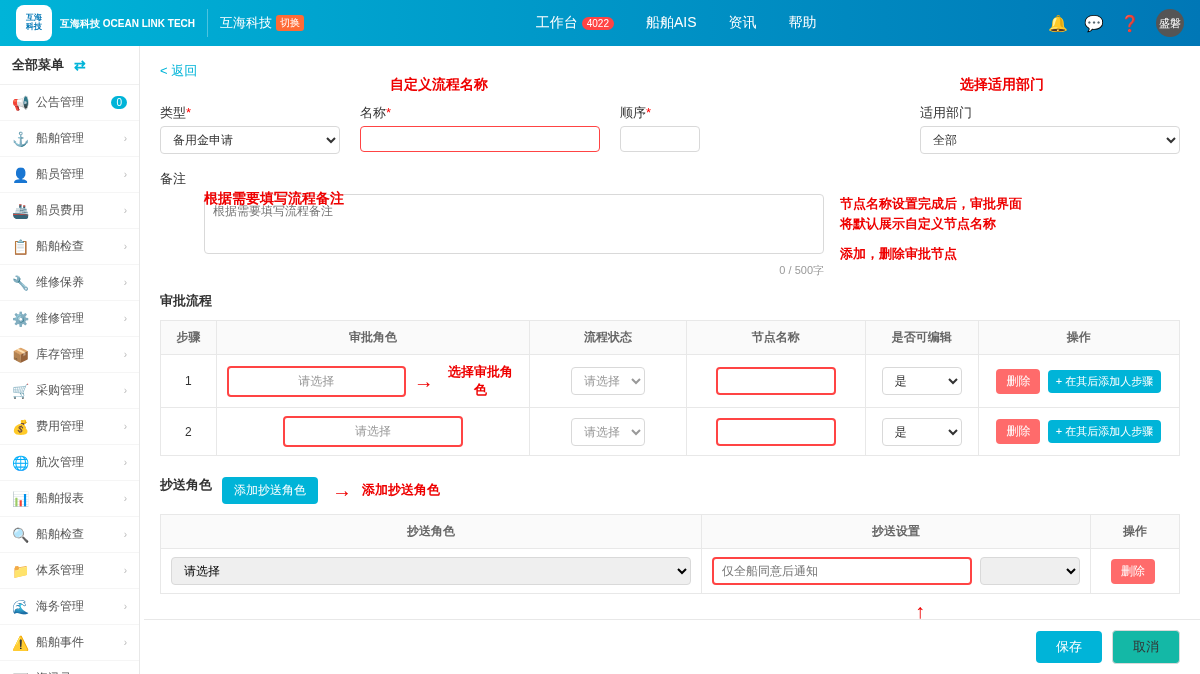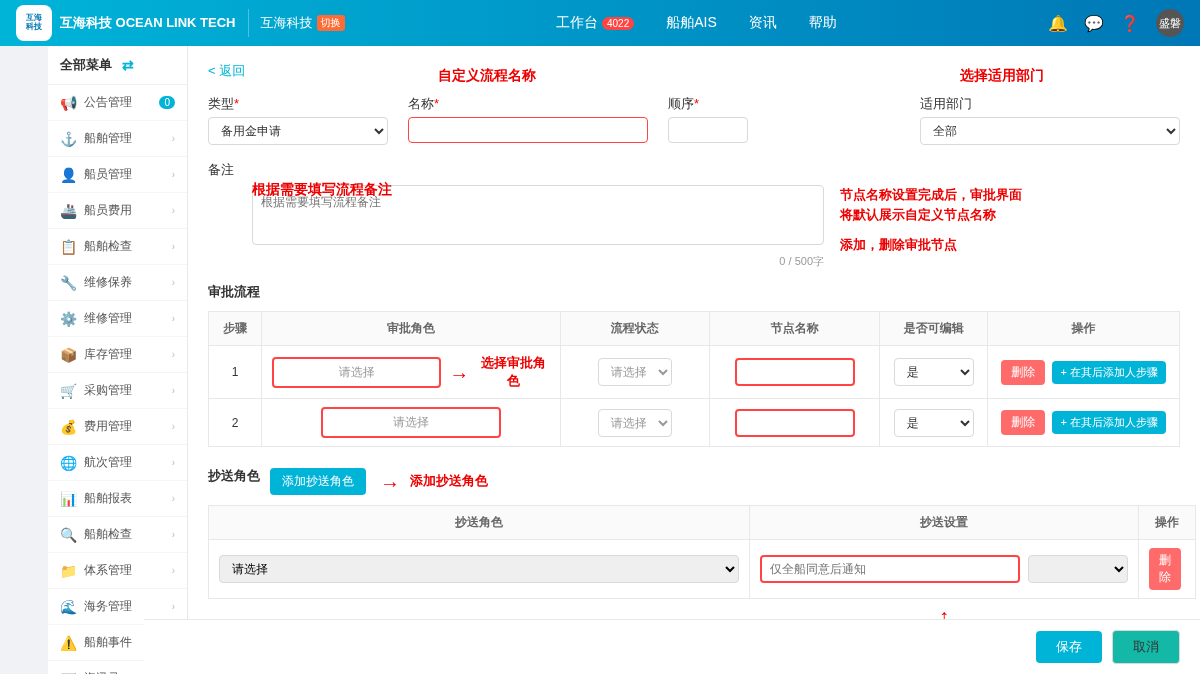--- a/index.html
+++ b/index.html
@@ -34,21 +34,21 @@
     .top-nav .current-site { display: flex; align-items: center; gap: 4px; font-size: 13px; }
     .top-nav .site-tag { background: #ff6b35; color: #fff; font-size: 10px; padding: 1px 4px; border-radius: 3px; }
     .top-nav .nav-center { flex: 1; display: flex; align-items: center; justify-content: center; gap: 32px; }
     .top-nav .nav-item { color: #fff; font-size: 14px; cursor: pointer; display: flex; align-items: center; gap: 4px; }
     .top-nav .badge { background: #ff4444; color: #fff; font-size: 10px; padding: 1px 5px; border-radius: 10px; }
     .top-nav .nav-right { display: flex; align-items: center; gap: 16px; margin-left: auto; }
     .top-nav .icon-btn { color: #fff; font-size: 16px; cursor: pointer; }
     .top-nav .avatar { width: 28px; height: 28px; border-radius: 50%; background: #555; display: flex; align-items: center; justify-content: center; color: #fff; font-size: 11px; }
 
     
-    .main-layout { display: flex; flex: 1; overflow: hidden; padding-left: 48px; }
+    .main-layout { display: flex; flex: 1; overflow: hidden; }
 
     
     .sidebar {
       width: 140px;
       background: #fff;
       border-right: 1px solid #e8e8e8;
       overflow-y: auto;
       flex-shrink: 0;
     }
     .sidebar-header {
@@ -84,21 +84,21 @@
     }
     .content-inner {
       background: #fff;
       min-height: 100%;
       padding: 16px 20px 80px;
       position: relative;
     }
     .breadcrumb {
       font-size: 13px;
       color: #666;
-      margin-bottom: 15px;
+      margin-bottom: 24px;
       display: flex;
       align-items: center;
       gap: 4px;
     }
 
     
     .form-row {
       display: flex;
       align-items: flex-start;
       gap: 20px;
@@ -244,21 +244,21 @@
   </style>
 </head>
 <body>
 
 <nav class="top-nav">
   <div class="logo-area">
     <div class="logo-box">
       <span style="font-size:8px; line-height:1.1;">互海<br>科技</span>
     </div>
     <div>
-      <div class="brand-name" style="font-size:13px; line-height:1.3;">互海科技
+      <div class="brand-name" style="font-size:10px; line-height:1.3;">互海科技
 OCEAN LINK TECH</div>
     </div>
   </div>
   <div class="divider-v"></div>
   <div class="current-site">
     <span>互海科技</span>
     <span class="site-tag">切换</span>
   </div>
   <div class="nav-center">
     <div class="nav-item">

